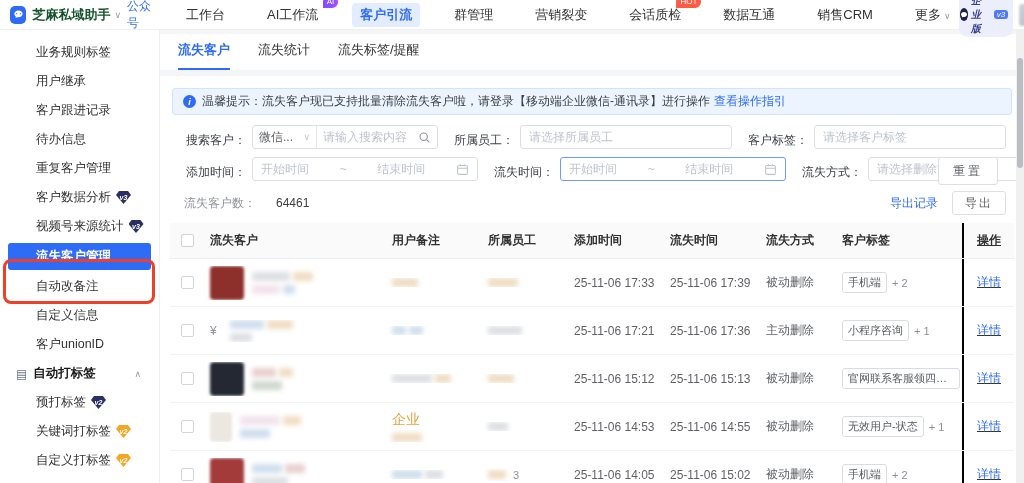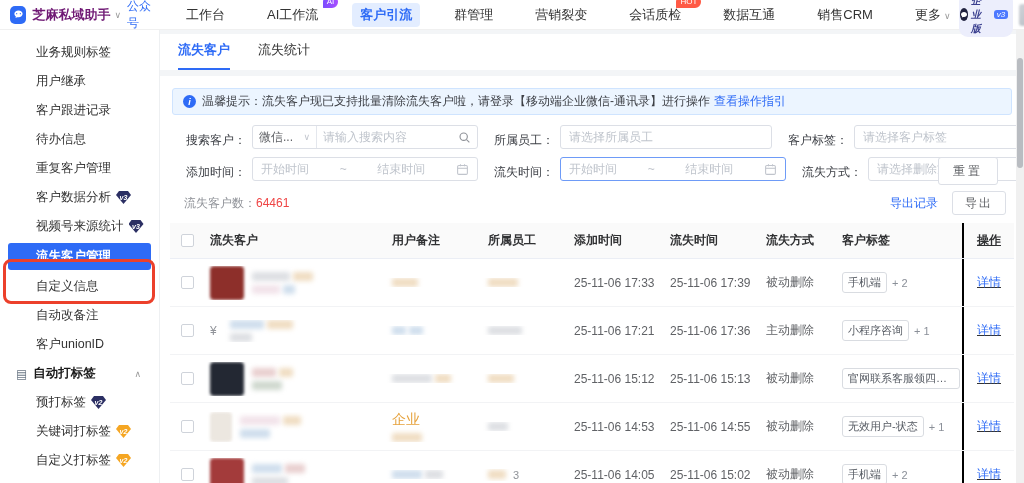--- a/index.html
+++ b/index.html
@@ -5,21 +5,21 @@
   * { margin:0; padding:0; box-sizing:border-box; }
   html,body { width:1024px; height:483px; overflow:hidden; }
   body { font-family:"Liberation Sans","DejaVu Sans",sans-serif; font-size:12px; color:#333; background:#f3f5f7; }
   .page { width:1024px; height:483px; position:relative; display:flex; flex-direction:column; }
 
   
   .topbar { height:30px; background:#fff; display:flex; align-items:center; border-bottom:1px solid #f0f0f0; flex:0 0 30px; position:relative; z-index:5; }
   .logo-area { width:160px; display:flex; align-items:center; padding-left:10px; flex:0 0 160px; }
   .logo-icon { width:18px; height:18px; background:#2e6bf6; border-radius:5px; display:flex; align-items:center; justify-content:center; margin-right:6px; }
   .logo-icon svg { width:11px; height:11px; }
-  .logo-title { font-weight:bold; font-size:13px; color:#701a75; white-space:nowrap; }
+  .logo-title { font-weight:bold; font-size:13px; color:#14532d; white-space:nowrap; }
   .logo-chev { color:#999; font-size:9px; margin:0 4px; }
   .public-label { color:#2e6bf6; font-size:12px; margin-left:2px; }
   .topnav { display:flex; align-items:center; gap:26px; padding-left:18px; flex:1; }
   .nav-item { position:relative; color:#333; font-size:13px; cursor:pointer; padding:3px 8px; border-radius:4px; white-space:nowrap; }
   .nav-item.active { background:#e3edff; color:#2e6bf6; font-weight:bold; }
   .nav-badge { position:absolute; top:-7px; right:-12px; color:#fff; font-size:8px; line-height:1; padding:2px 4px; border-radius:7px 7px 7px 1px; }
   .nav-badge.ai { background:linear-gradient(90deg,#7b4dff,#a94dff); }
   .nav-badge.hot { background:#ff5a45; }
   .nav-chev { color:#999; font-size:9px; margin-left:3px; }
   .user-area { display:flex; align-items:center; gap:6px; padding-right:14px; }
@@ -51,36 +51,36 @@
 
   .banner { background:#ecf5ff; border:1px solid #cfe4ff; border-radius:3px; display:flex; align-items:center; padding:4px 10px; margin:2px 2px 10px 2px; color:#3c3f45; font-size:12px; }
   .info-icon { width:13px; height:13px; border-radius:50%; background:#2e6bf6; color:#fff; font-size:9px; font-weight:bold; display:inline-flex; align-items:center; justify-content:center; margin-right:6px; flex:0 0 13px; font-style:italic; }
   .banner-link { color:#2e6bf6; margin-left:4px; cursor:pointer; }
 
   .filters { padding:0 2px 0 14px; }
   .f-row { display:flex; align-items:center; margin-bottom:8px; position:relative; }
   .f-group { display:flex; align-items:flex-end; margin-right:14px; }
   .f-label { width:62px; text-align:right; color:#3c3f45; font-size:12px; margin-right:6px; white-space:nowrap; }
   .ctrl { height:24px; border:1px solid #dcdfe6; border-radius:3px; background:#fff; display:flex; align-items:center; color:#bfc4cc; font-size:12px; }
-  .search-ctrl { width:226px; }
+  .search-ctrl { width:186px; }
   .search-type { width:64px; padding:0 6px; display:flex; align-items:center; justify-content:space-between; color:#606266; border-right:1px solid #e4e7ed; height:100%; }
   .search-input { flex:1; padding:0 6px; display:flex; align-items:center; justify-content:space-between; }
   .sel { padding:0 8px; justify-content:space-between; }
   .w190 { width:192px; }
   .w210 { width:212px; }
   .chev { color:#c0c4cc; font-size:9px; }
   .date-ctrl { width:226px; padding:0 8px; justify-content:space-between; }
   .date-ctrl .sep { color:#c0c4cc; }
   .date-ctrl.hl { border-color:#6e9bf7; }
   .icon-svg { width:13px; height:13px; display:block; }
   .reset-btn { position:absolute; right:14px; top:0; height:28px; padding:0 14px; border:1px solid #dcdfe6; border-radius:3px; background:#fff; color:#606266; font-size:12px; letter-spacing:3px; cursor:pointer; }
 
   .stats-row { display:flex; align-items:center; padding:2px 8px 8px 14px; }
   .stats-label { color:#909399; }
-  .stats-value { color:#ef4444; margin-left:0; }
+  .stats-value { color:#404040; margin-left:20px; }
   .export-record { margin-left:auto; color:#2e6bf6; cursor:pointer; margin-right:14px; }
   .export-btn { height:24px; padding:0 12px; border:1px solid #dcdfe6; border-radius:3px; background:#fff; color:#606266; font-size:12px; letter-spacing:2px; cursor:pointer; }
 
   
   .table { position:relative; overflow:hidden; }
   .t-row { display:flex; align-items:center; border-bottom:1px solid #f2f3f5; position:relative; }
   .t-head { background:#fafafa; height:36px; font-weight:bold; color:#303133; border-bottom:1px solid #ebeef5; }
   .t-body-row { height:48px; background:#fff; }
   .tc { flex:0 0 auto; padding:0 6px; overflow:hidden; white-space:nowrap; }
   .c-check { width:34px; display:flex; justify-content:center; }
@@ -185,24 +185,24 @@
           <span class="gem dark">v3</span>
         </div>
       <div class="side-item">
           <span>视频号来源统计</span>
           <span class="gem dark">v3</span>
         </div>
       <div class="side-item active">
           <span>流失客户管理</span>
         </div>
       <div class="side-item">
+          <span>自动改备注</span>
+        </div>
+      <div class="side-item">
           <span>自定义信息</span>
-        </div>
-      <div class="side-item">
-          <span>自动改备注</span>
         </div>
       <div class="side-item">
           <span>客户unionID</span>
         </div>
       <div class="side-item section">
         <span class="section-icon">▤</span>
         <span>自动打标签</span>
         <span class="section-chev">∧</span>
       </div>
       <div class="side-item">
@@ -217,20 +217,21 @@
           <span>自定义打标签</span>
           <span class="gem orange">v2</span>
         </div>
       <div class="red-annotation"></div>
     </aside>
 
     <main class="main">
       <div class="tabs-bar">
         <span class="tab active">流失客户</span>
         <span class="tab">流失统计</span>
+        <span class="tab">流失标签/提醒</span>
       </div>
 
       <div class="card">
 
         <div class="banner">
           <span class="info-icon">i</span>
           <span>温馨提示：流失客户现已支持批量清除流失客户啦，请登录【移动端企业微信-通讯录】进行操作</span>
           <span class="banner-link">查看操作指引</span>
         </div>
 

